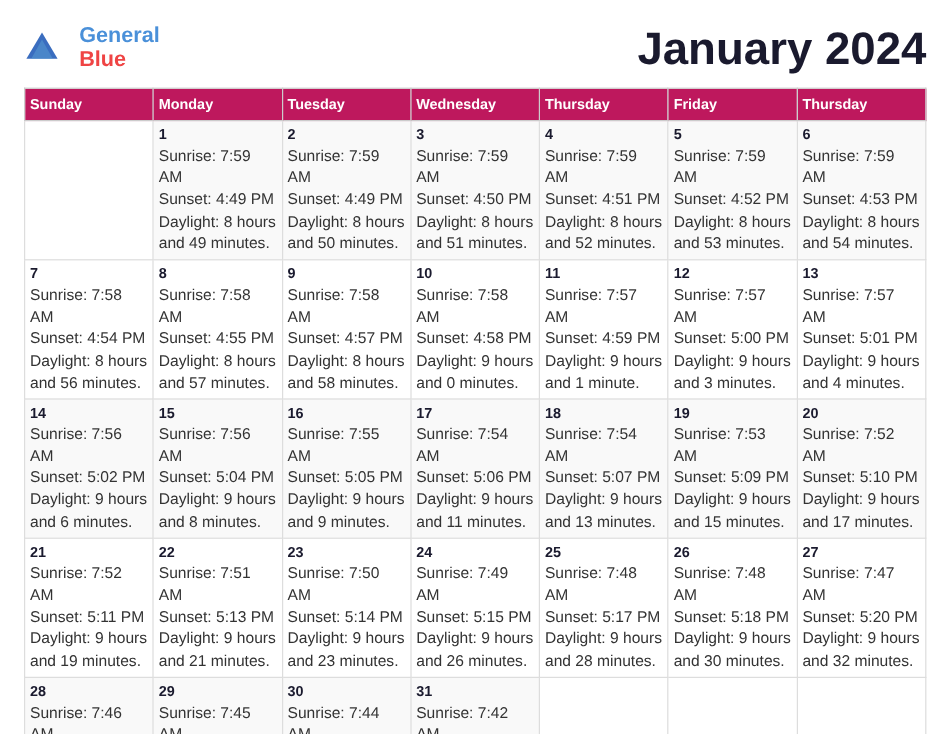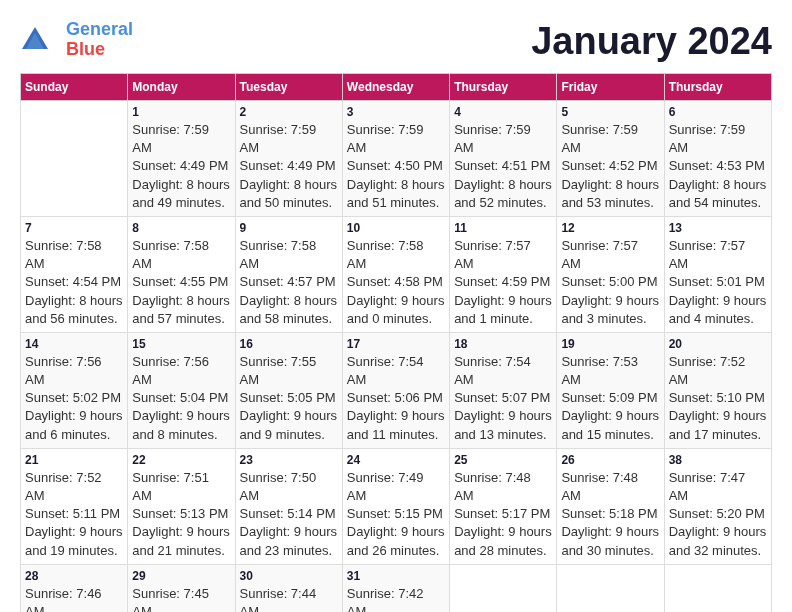--- a/index.html
+++ b/index.html
@@ -226,21 +226,21 @@
         </td>
         <td>
           <div class="day-num">25</div>
           <div class="day-info">Sunrise: 7:48 AM<br>Sunset: 5:17 PM<br>Daylight: 9 hours<br>and 28 minutes.</div>
         </td>
         <td>
           <div class="day-num">26</div>
           <div class="day-info">Sunrise: 7:48 AM<br>Sunset: 5:18 PM<br>Daylight: 9 hours<br>and 30 minutes.</div>
         </td>
         <td>
-          <div class="day-num">38</div>
+          <div class="day-num">27</div>
           <div class="day-info">Sunrise: 7:47 AM<br>Sunset: 5:20 PM<br>Daylight: 9 hours<br>and 32 minutes.</div>
         </td>
       </tr>
       <tr>
         <td>
           <div class="day-num">28</div>
           <div class="day-info">Sunrise: 7:46 AM<br>Sunset: 5:21 PM<br>Daylight: 9 hours<br>and 35 minutes.</div>
         </td>
         <td>
           <div class="day-num">29</div>

